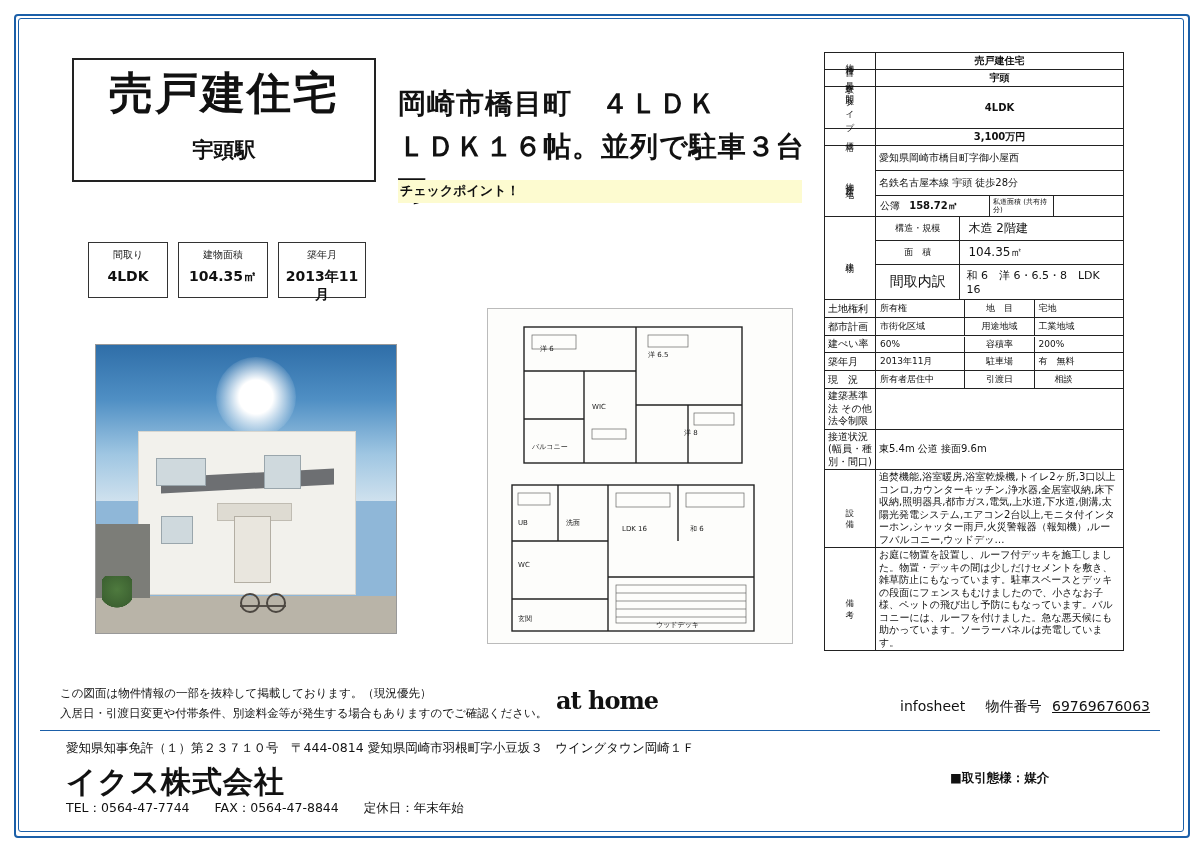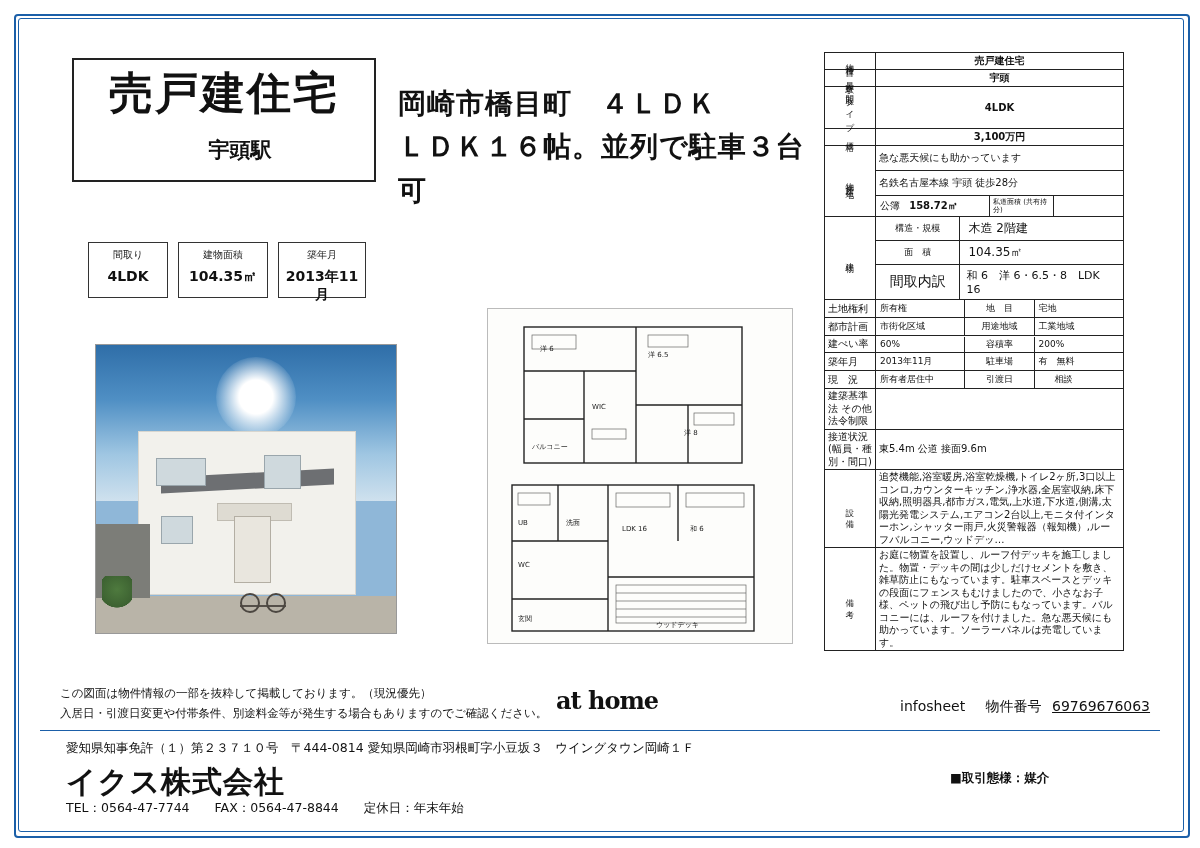--- a/index.html
+++ b/index.html
@@ -4,21 +4,21 @@
 <style>
   html,body{margin:0;padding:0;background:#ffffff;}
   body{width:1200px;height:848px;font-family:"DejaVu Sans","Liberation Sans",sans-serif;color:#111;}
   #sheet{position:relative;width:1200px;height:848px;overflow:hidden;background:#fff;}
   .frame{position:absolute;left:14px;top:14px;width:1172px;height:820px;border:2px solid #1b5fa8;border-radius:4px;}
   .frame2{position:absolute;left:18px;top:18px;width:1164px;height:812px;border:1px solid #1b5fa8;border-radius:3px;}
 
   
   .title-box{position:absolute;left:72px;top:58px;width:300px;height:120px;border:2px solid #222;background:#fff;}
   .title-main{position:absolute;left:0;top:4px;width:300px;text-align:center;font-size:44px;font-weight:700;letter-spacing:2px;font-family:"DejaVu Serif","Liberation Serif",serif;}
-  .title-sub{position:absolute;left:0;top:76px;width:332px;text-align:center;font-size:21px;font-weight:700;}
+  .title-sub{position:absolute;left:0;top:76px;width:300px;text-align:center;font-size:21px;font-weight:700;}
 
   .headline{position:absolute;left:398px;top:82px;width:420px;font-size:28px;font-weight:700;letter-spacing:1px;line-height:1.55;}
 
   .cp-label{position:absolute;left:398px;top:180px;width:400px;font-size:13px;font-weight:700;background:#fdfbd0;padding:2px 2px 3px 2px;}
   .cp-body{position:absolute;left:398px;top:210px;width:406px;font-size:10.5px;line-height:1.45;letter-spacing:-0.2px;}
 
   
   .spec-row{position:absolute;left:88px;top:242px;display:flex;gap:10px;}
   .spec{border:1px solid #333;width:78px;height:54px;text-align:center;background:#fff;}
   .spec .k{font-size:10px;padding-top:5px;color:#222;}
@@ -86,20 +86,21 @@
   <div class="title-box">
     <div class="title-main">売戸建住宅</div>
     <div class="title-sub">宇頭駅</div>
   </div>
 
   <div class="headline">
     <div>岡崎市橋目町　４ＬＤＫ</div>
     <div>ＬＤＫ１６帖。並列で駐車３台可</div>
   </div>
 
+  <div class="cp-label">チェックポイント！</div>
 
   <div class="spec-row">
     <div class="spec">
       <div class="k">間取り</div>
       <div class="v">4LDK</div>
     </div>
     <div class="spec w2">
       <div class="k">建物面積</div>
       <div class="v">104.35㎡</div>
     </div>
@@ -207,21 +208,21 @@
     <tr>
       <td class="lab">
             <span class="vlab">価格</span>
           </td>
       <td class="big4">3,100万円</td>
     </tr>
     <tr>
       <td class="lab" rowspan="3">
             <span class="vlab">物件所在地</span>
           </td>
-      <td class="cell" style="height:22px">急な悪天候にも助かっています</td>
+      <td class="cell" style="height:22px">愛知県岡崎市橋目町字御小屋西</td>
     </tr>
     <tr>
       <td class="cell" style="height:22px">名鉄名古屋本線 宇頭 徒歩28分</td>
     </tr>
     <tr>
       <td class="cell-s" style="padding:0">
         <table style="width:100%;border-collapse:collapse;border:none">
           <tbody>
                 <tr>
             <td style="border:none;width:46%;font-size:10px;padding:3px 4px">

